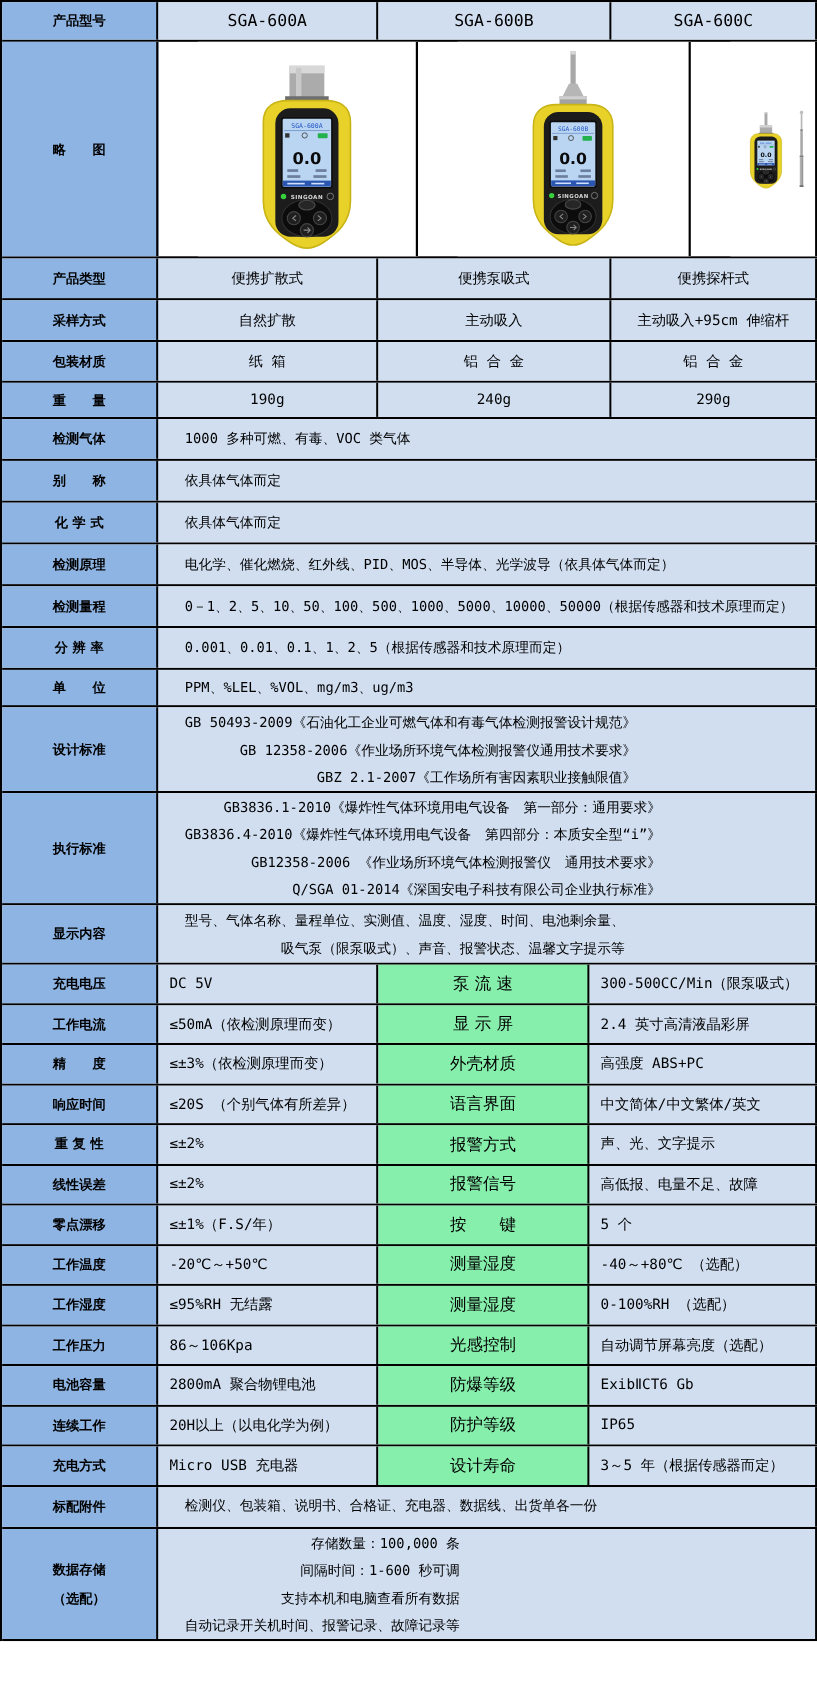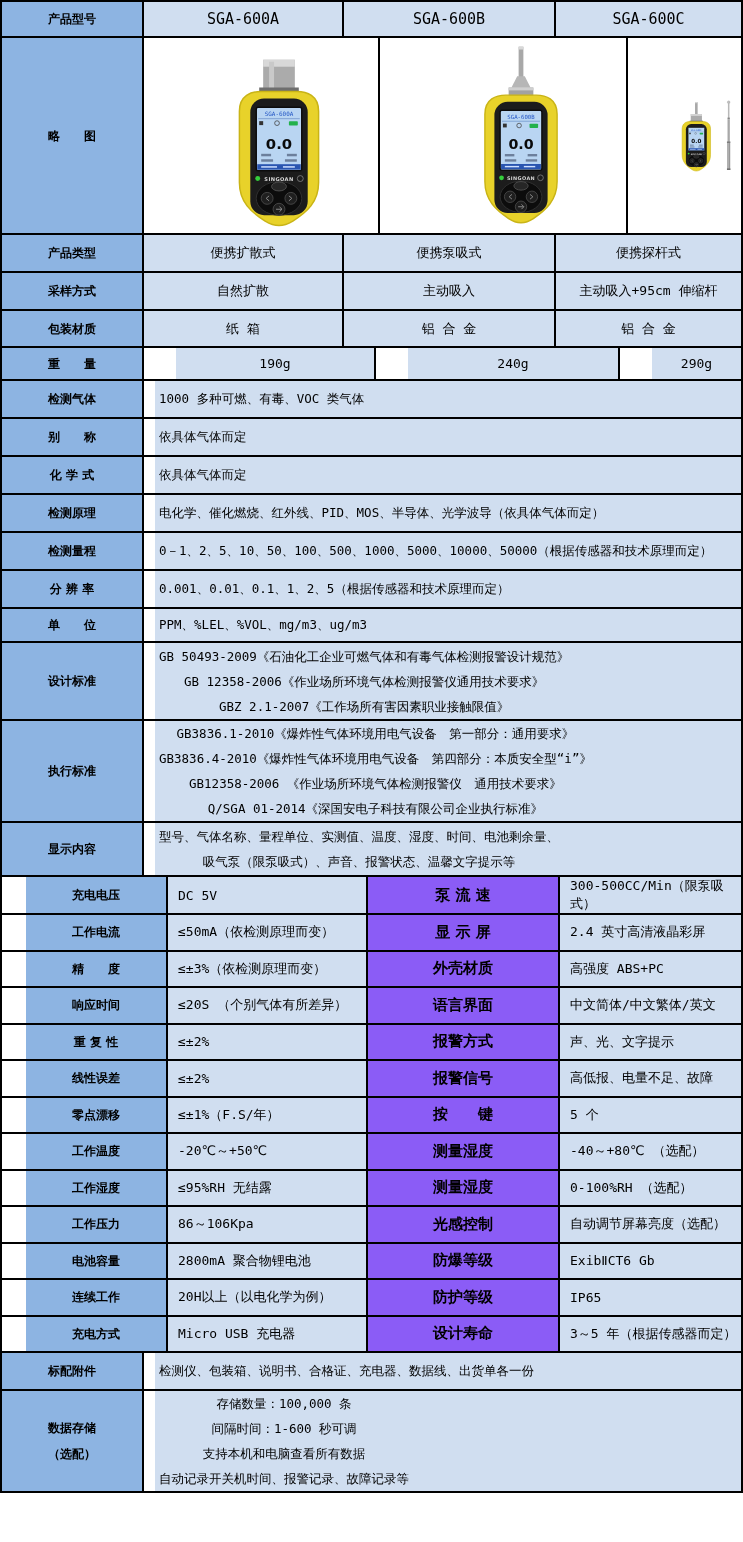--- a/index.html
+++ b/index.html
@@ -22,40 +22,40 @@
     white-space: pre-line;
     overflow: hidden;
   }
   
   .c-label { width: 142px; background: #8DB4E2; font-weight: bold; font-size: 12px; line-height: 26px; }
   .c-a { width: 200px; }
   .c-b { width: 212px; }
   .c-c { flex: 1; }
   .c-v { background: #D0DEF0; font-family: "DejaVu Sans Mono", "DejaVu Sans", monospace; font-size: 13px; }
   .c-img { background: #ffffff; padding: 0; margin-left: 36px; }
-  .c-full { flex: 1; background: #D0DEF0; justify-content: flex-start; text-align: center;
-            padding-left: 4px; padding-right: 4px;
-            font-family: "DejaVu Sans Mono", "DejaVu Sans", monospace; font-size: 12.5px; margin-left: 11px; }
-  .p-l2 { width: 192px; background: #8b5cf6; font-weight: bold; font-size: 15px;
+  .c-full { flex: 1; background: #D0DEF0; justify-content: flex-start; text-align: right;
+            padding-left: 24px; padding-right: 4px;
+            font-family: "DejaVu Sans Mono", "DejaVu Sans", monospace; font-size: 12.5px; }
+  .p-l2 { width: 192px; background: #86efac; font-weight: normal; font-size: 15px;
           font-family: "DejaVu Sans", sans-serif; }
   .left { justify-content: flex-start; text-align: left; padding-left: 10px; }
   .ml25 { line-height: 25px; }
   .ml27 { line-height: 27px; }
   
   .h36  { min-height: 36px; }
   .h197 { min-height: 197px; }
   .h38  { min-height: 38px; }
   .h56  { min-height: 56px; }
   .h37  { min-height: 37px; }
-  .h33  { min-height: 33px; gap: 32px; }
+  .h33  { min-height: 33px; }
   .h34  { min-height: 34px; }
   .h78  { min-height: 78px; }
   .h100 { min-height: 100px; }
   .h54  { min-height: 54px; }
-  .hp   { min-height: 36.5px; padding-left: 24px; }
+  .hp   { min-height: 36.5px; }
   .h98  { min-height: 98.5px; }
   .mono { font-family: "DejaVu Sans Mono", "DejaVu Sans", monospace; font-size: 15px; }
   svg { display: block; }
 </style>
 </head>
 <body>
 
 <div class="sheet">
 
   <div class="row h36">

